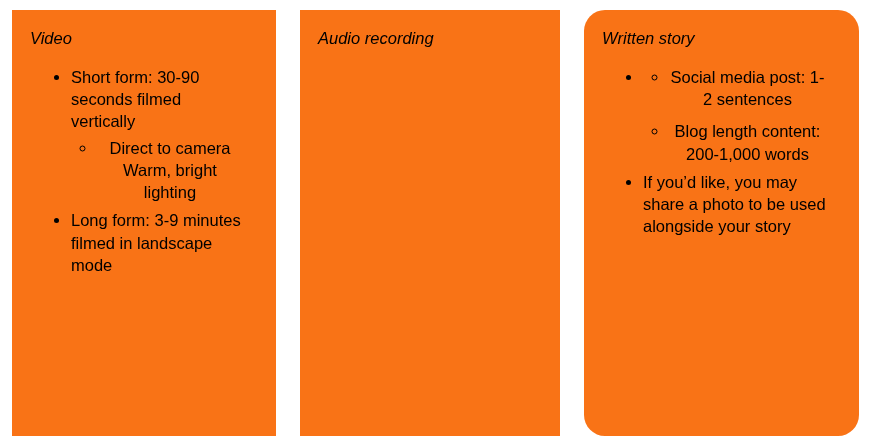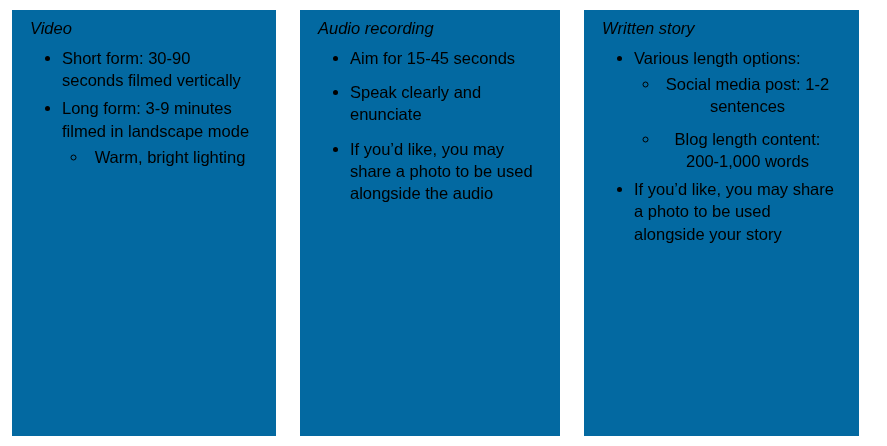--- a/index.html
+++ b/index.html
@@ -16,37 +16,37 @@
   }
   .board {
     display: flex;
     flex-direction: row;
     gap: 24px;
     padding: 10px 12px;
     box-sizing: border-box;
     height: 446px;
   }
   .card {
-    background: #0369a1;
+    background: #f97316;
     box-sizing: border-box;
-    padding: 9px 16px 10px 16px;
+    padding: 19px 16px 10px 16px;
     overflow: hidden;
   }
   .card-1 { width: 264px; }
   .card-2 { width: 260px; }
-  .card-3 { width: 275px; }
+  .card-3 { width: 275px; border-radius: 21px; }
   .card-title {
     font-style: italic;
     font-size: 16.5px;
     line-height: 1.2;
     margin: 0 0 8px 2px;
     color: #000;
   }
   ul {
-    margin: 8px;
+    margin: 17px;
     padding-left: 26px;
     list-style-type: disc;
   }
   ul ul {
     margin: 4px 0 0 0;
     padding-left: 26px;
     list-style-type: circle;
     text-align: center;
   }
   li {
@@ -70,52 +70,40 @@
 </head>
 <body>
 
 <div class="board">
 
   <div class="card card-1">
     <div class="card-title">Video</div>
     <ul>
       <li class="tight">
         <span class="txt">Short form: 30-90 seconds filmed vertically</span>
+        <ul>
+          <li>
+            <span class="txt">Direct to camera Warm, bright lighting</span>
+          </li>
+        </ul>
       </li>
       <li class="tight">
         <span class="txt">Long form: 3-9 minutes filmed in landscape mode</span>
-        <ul>
-          <li>
-            <span class="txt">Warm, bright lighting</span>
-          </li>
-        </ul>
       </li>
     </ul>
   </div>
 
   <div class="card card-2">
     <div class="card-title">Audio recording</div>
-    <ul>
-      <li>
-        <span class="txt">Aim for 15-45 seconds</span>
-      </li>
-      <li>
-        <span class="txt">Speak clearly and enunciate</span>
-      </li>
-      <li>
-        <span class="txt">If you’d like, you may share a photo to be used alongside the audio</span>
-      </li>
-    </ul>
   </div>
 
   <div class="card card-3">
     <div class="card-title">Written story</div>
     <ul>
       <li class="tight">
-        <span class="txt">Various length options:</span>
         <ul>
           <li>
             <span class="txt">Social media post: 1-2 sentences</span>
           </li>
           <li>
             <span class="txt">Blog length content: 200-1,000 words</span>
           </li>
         </ul>
       </li>
       <li>

